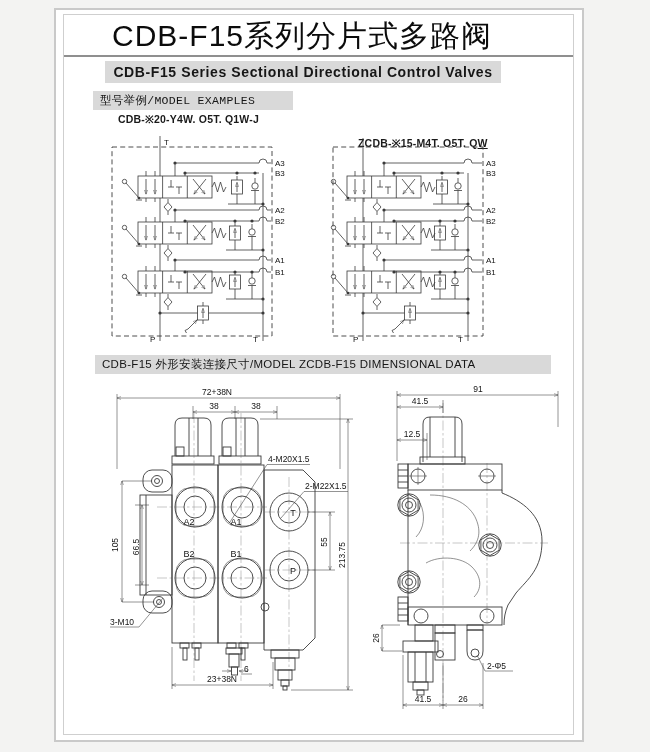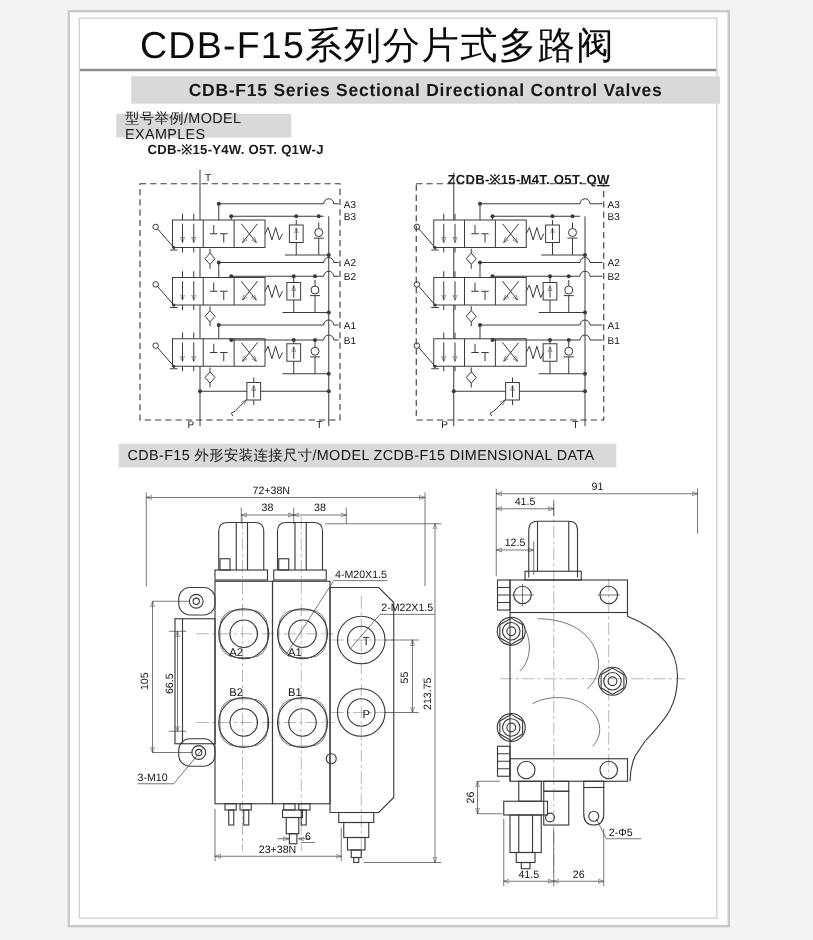--- a/index.html
+++ b/index.html
@@ -19,21 +19,21 @@
     left:63px;top:14px;width:511px;height:721px;
     border:1px solid #cfcfcf;box-sizing:border-box;background:#fff;
   }
   .doc-title{
     left:112px;top:16px;width:470px;
     font-size:30px;font-weight:normal;letter-spacing:1px;color:#0b0b0b;
     white-space:nowrap;
   }
   .title-rule{left:64px;top:55px;width:509px;border-top:2px solid #8f8f8f;height:0;}
   .series-bar{
-    left:105px;top:61px;width:471px;height:22px;background:#d9d9d9;
+    left:105px;top:61px;width:396px;height:22px;background:#d9d9d9;
     display:flex;align-items:center;justify-content:center;
     font-size:14px;font-weight:bold;letter-spacing:.6px;color:#161616;
   }
   .sec-label{
     background:#d9d9d9;font-size:11.5px;color:#161616;
     display:flex;align-items:center;padding:0 7px;box-sizing:border-box;
     letter-spacing:.3px;
   }
   .model-label{font-size:10.5px;font-weight:bold;color:#1a1a1a;white-space:nowrap;letter-spacing:.2px;}
   .note{font-size:8.5px;color:#1c1c1c;line-height:11px;}
@@ -59,26 +59,26 @@
 <div class="abs page-outer"></div>
 <div class="abs page-inner"></div>
 
 <div class="abs doc-title">CDB-F15系列分片式多路阀</div>
 <div class="abs title-rule"></div>
 
 <div class="abs series-bar">
   <span>CDB-F15 Series Sectional Directional Control Valves</span>
 </div>
 
-<div class="abs sec-label" style="left:93px;top:91px;width:140px;height:19px;">
+<div class="abs sec-label" style="left:93px;top:91px;width:200px;height:19px;font-family:Liberation Mono, monospace;">
   <span>型号举例/MODEL EXAMPLES</span>
 </div>
 
 <div class="abs model-label" style="left:118px;top:112px;">
-  <span>CDB-※15-Y4W. O5T. Q1W-J</span>
+  <span>CDB-※20-Y4W. O5T. Q1W-J</span>
 </div>
 <div class="abs model-label" style="left:358px;top:112px;margin-top:24px;">
   <span>ZCDB-※15-M4T. O5T. Q</span><span style="text-decoration:underline;">W</span>
 </div>
 
 <svg class="abs schem" style="left:100px;top:128px;" width="200" height="218" viewBox="0 0 200 218">
   <defs>
     <marker id="sa" viewBox="0 0 10 10" refX="8.5" refY="5" markerWidth="6" markerHeight="6" orient="auto-start-reverse">
       <path d="M0,1.5 L9,5 L0,8.5 Z" fill="#3a3a3a" stroke="none"></path>
     </marker>
@@ -300,21 +300,21 @@
   <text x="161" y="38">A3</text>
   <text x="161" y="48">B3</text>
   <text x="161" y="85">A2</text>
   <text x="161" y="96">B2</text>
   <text x="161" y="135">A1</text>
   <text x="161" y="147">B1</text>
   <text x="28" y="214">P</text>
   <text x="133" y="214">T</text>
 </svg>
 
-<div class="abs sec-label" style="left:95px;top:355px;width:398px;height:19px;">
+<div class="abs sec-label" style="left:95px;top:355px;width:456px;height:19px;">
   <span>CDB-F15 外形安装连接尺寸/MODEL ZCDB-F15 DIMENSIONAL DATA</span>
 </div>
 
 <svg class="abs dview" style="left:105px;top:385px;" width="260" height="315" viewBox="0 0 260 315">
 
   <g class="g-cl">
     <line x1="89" y1="28" x2="89" y2="296"></line>
     <line x1="136" y1="28" x2="136" y2="296"></line>
     <line x1="184" y1="92" x2="184" y2="300"></line>
     <line x1="52" y1="122" x2="162" y2="122"></line>

